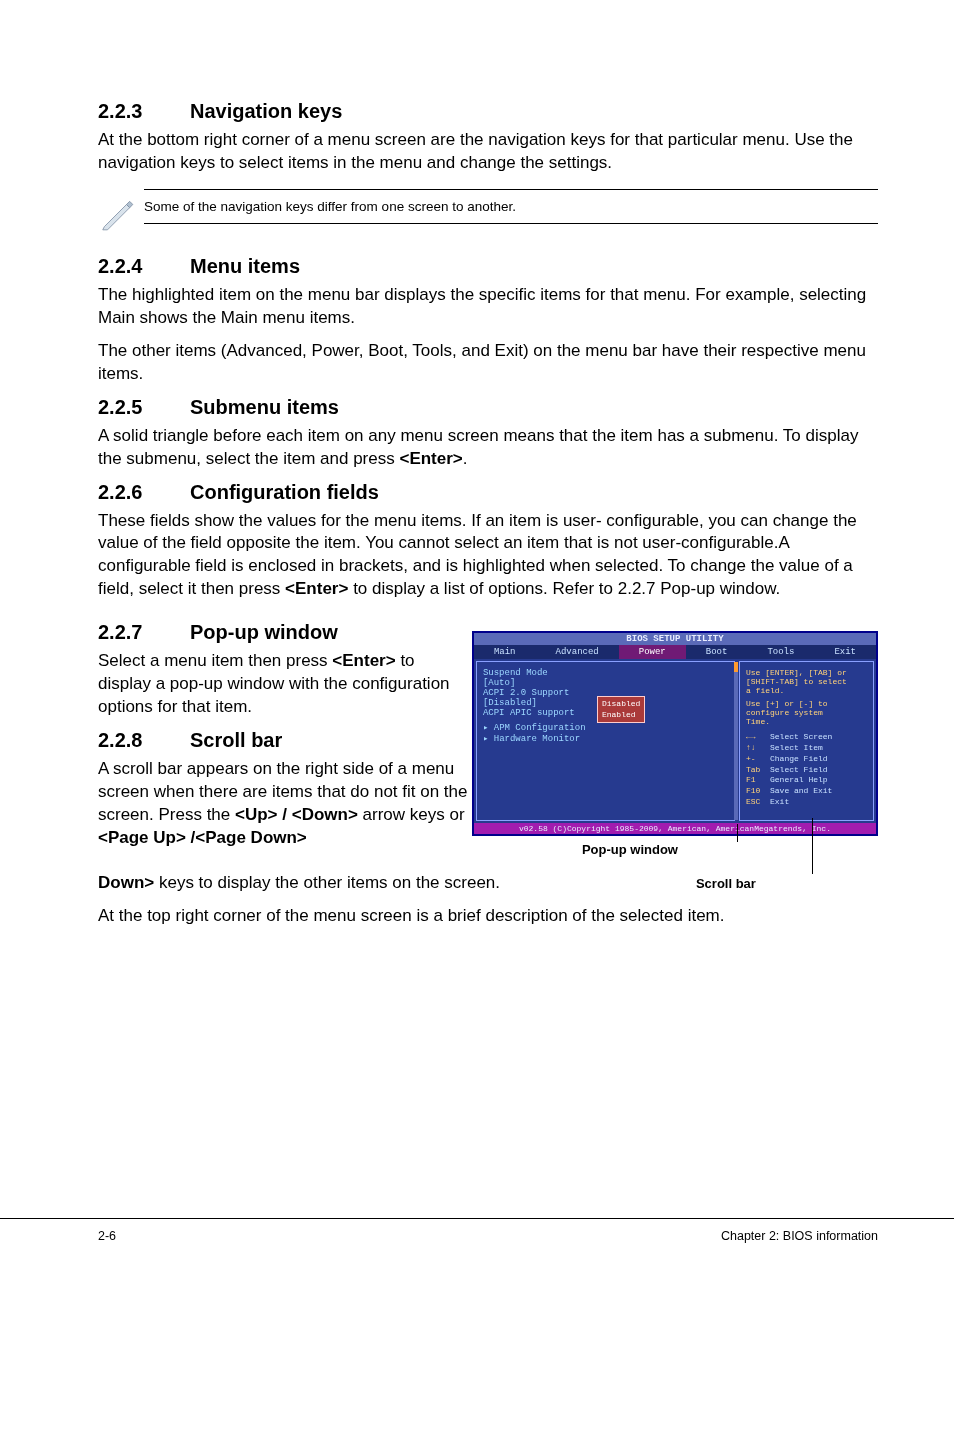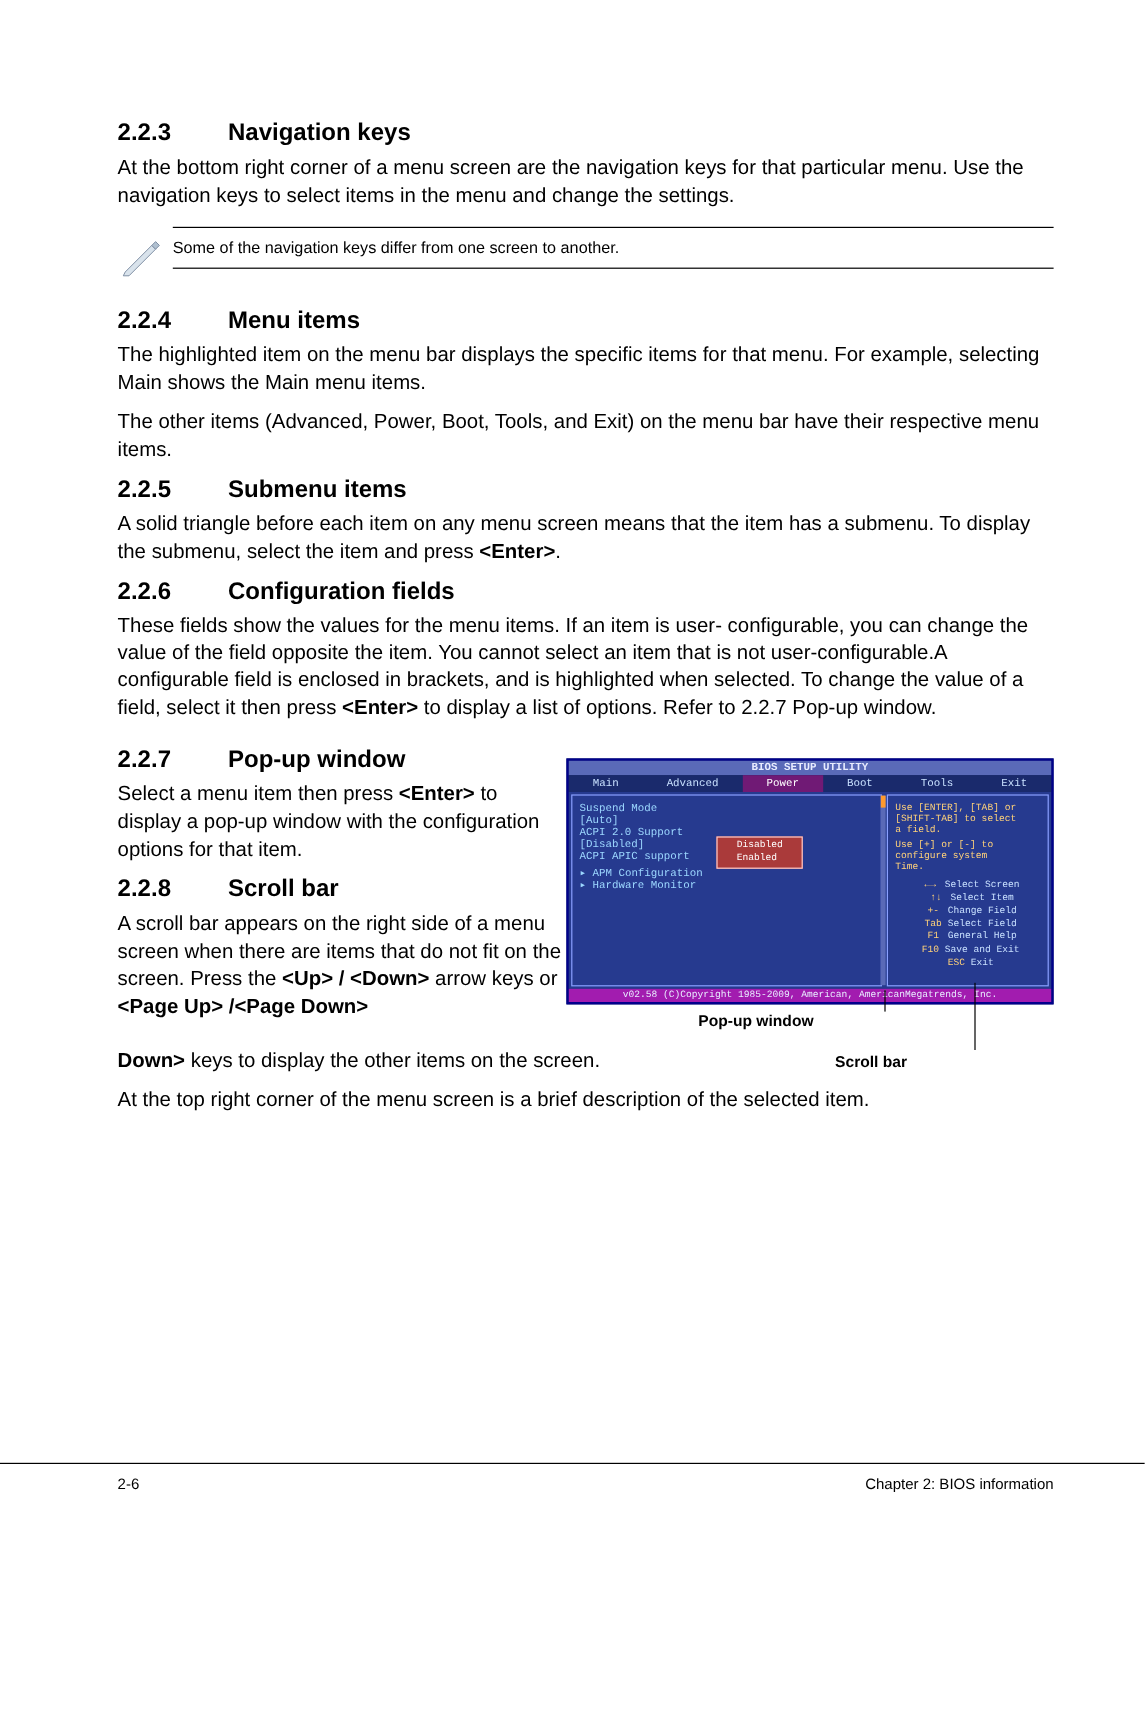--- a/index.html
+++ b/index.html
@@ -23,24 +23,24 @@
   .bios .titlebar { background: #5a6ab8; color: #e8ecff; text-align: center; font-weight: bold; padding: 1px 0; font-size: 9px; }
   .bios .menubar { display: flex; background: #1a2a6c; }
   .bios .menubar span { padding: 2px 20px; color: #c8e0ff; }
   .bios .menubar span.hot { background: #701a75; color: #fff; }
   .bios .body { display: flex; background: #263a8f; }
   .bios .main-pane { flex: 1; border: 1px solid #8aa0ff; margin: 2px; padding: 6px; position: relative; min-height: 160px; }
   .bios .help-pane { flex: 0 0 135px; border: 1px solid #8aa0ff; margin: 2px; padding: 6px; color: #ffd27a; font-size: 8px; position: relative; min-height: 160px; }
   .bios .row { display: flex; justify-content: space-between; flex-direction: column; }
   .bios .row .lbl { color: #9cd7ff; }
   .bios .row .val { color: #9cd7ff; }
-  .bios .popup { position: absolute; left: 120px; top: 34px; background: #aa3a3a; color: #fff; padding: 2px 16px; font-size: 8px; border: 1px solid #ffcccc; line-height: 1.3; }
+  .bios .popup { position: absolute; left: 120px; top: 34px; background: #aa3a3a; color: #fff; padding: 2px 4px; font-size: 8px; border: 1px solid #ffcccc; line-height: 1.3; }
   .bios .scroll { position: absolute; right: -4px; top: 0; bottom: 0; width: 4px; background: #5a6ab8; }
   .bios .scroll .thumb { position: absolute; left: 0; top: 0; width: 4px; height: 10px; background: #ff9a2e; }
-  .bios .keys { color: #c8e0ff; font-size: 8px; margin-top: 6px; line-height: 1.35; text-align: center; }
+  .bios .keys { color: #c8e0ff; font-size: 8px; margin-top: 6px; line-height: 1.35; }
   .bios .keys .k { color: #ffd27a; display: inline-block; width: 24px; }
   .bios .footer { background: #a21caf; color: #e8ecff; text-align: center; font-size: 8px; padding: 1px 0; }
   .bios .tri { color: #9cd7ff; }
   .callouts { position: relative; height: 70px; }
   .callouts .popup-label { position: absolute; left: 110px; top: 6px; font-size: 13px; font-weight: bold; }
   .callouts .scroll-label { position: absolute; left: 224px; top: 40px; font-size: 13px; font-weight: bold; }
   .callouts .vline { position: absolute; width: 1px; background: #000; }
   .vline.a { left: 265px; top: -12px; height: 18px; }
   .vline.b { left: 340px; top: -18px; height: 56px; }
   .page-footer { display: flex; justify-content: space-between; font-size: 12.5px; padding: 10px 76px 24px 98px; border-top: 1px solid #000; margin: 240px 0 0 0; }

